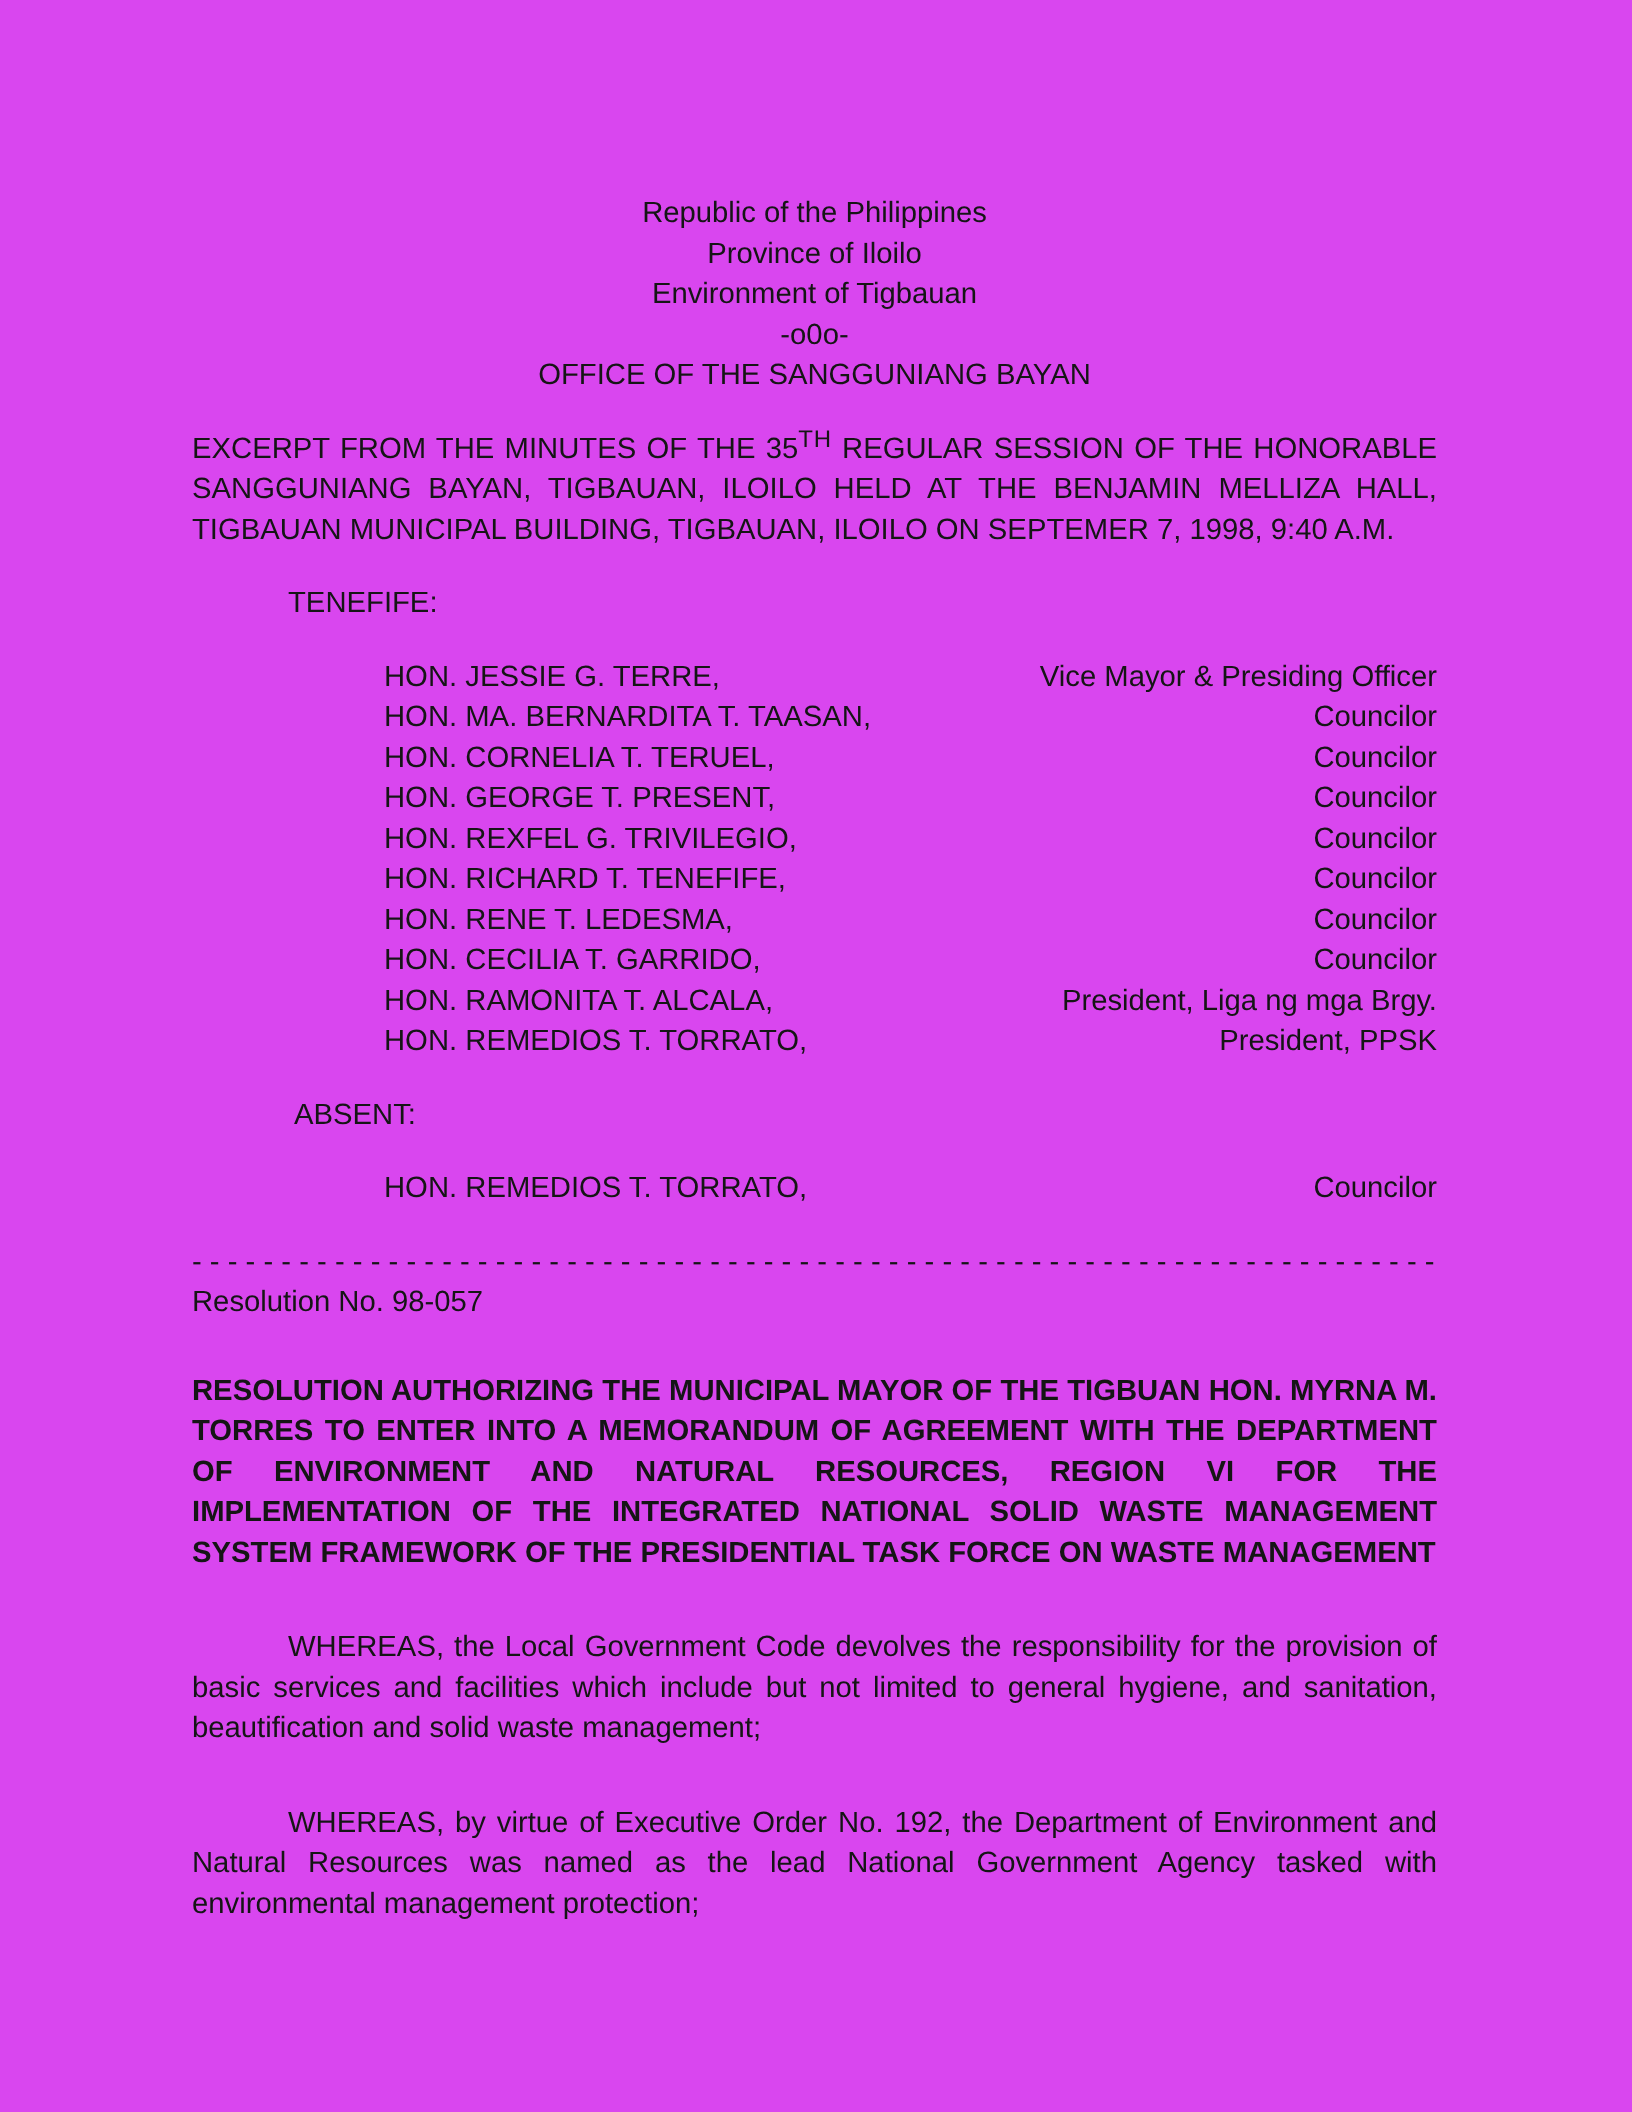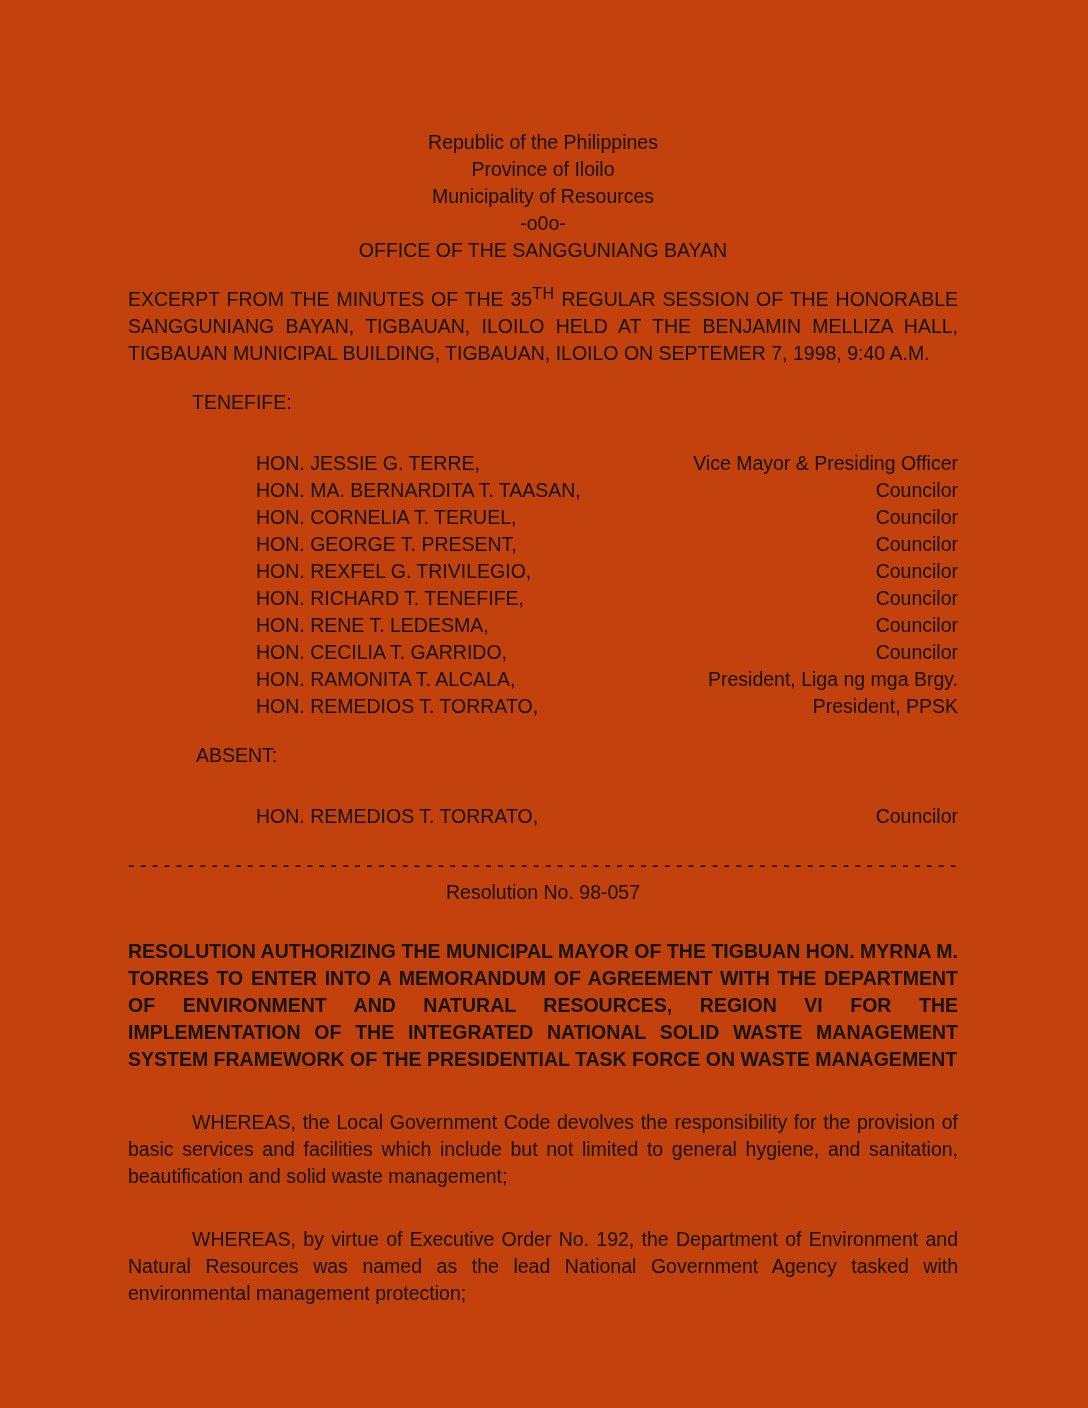--- a/index.html
+++ b/index.html
@@ -6,77 +6,77 @@
   html, body { margin: 0; padding: 0; background: #ffffff; }
   .page {
     position: relative;
     width: 1088px;
     height: 1408px;
     padding: 129px 130px 40px 128px;
     font-family: "Liberation Sans", sans-serif;
     font-size: 19.5px;
     line-height: 27px;
     color: #151515;
-    background: #c2410c;
+    background: #d946ef;
     overflow: hidden;
   }
   .doc-header { text-align: center; }
   .doc-header div { white-space: nowrap; }
   .excerpt {
     margin-top: 22px;
     text-align: justify;
   }
   .ordinal-sup {
     font-size: 16px;
     vertical-align: super;
     line-height: 0;
     letter-spacing: 0.5px;
     margin-top: 24px;
   }
   .section-label { padding-left: 64px; margin-top: 22px; }
   .section-label.absent { padding-left: 68px; }
-  .attendance { margin-top: 34px; }
+  .attendance { margin-top: 22px; }
   .att-row { display: flex; }
   .member-name {
     margin-left: 128px;
     flex: 0 0 372px;
     white-space: nowrap;
   }
   .member-position {
     flex: 0 0 330px;
     text-align: right;
     white-space: nowrap;
   }
   .divider-line {
     margin-top: 22px;
     width: 100%;
     white-space: nowrap;
     overflow: hidden;
   }
-  .resolution-number { text-align: center; }
+  .resolution-number { }
   .res-title {
     margin-top: 32px;
     text-align: justify;
     font-weight: bold;
   }
   .whereas {
     margin-top: 36px;
     text-align: justify;
     text-indent: 64px;
   }
 </style>
 </head>
 <body>
 
 <div class="page">
 
   <div class="doc-header">
     <div>Republic of the Philippines</div>
     <div>Province of Iloilo</div>
-    <div>Municipality of Resources</div>
+    <div>Environment of Tigbauan</div>
     <div>-o0o-</div>
     <div>OFFICE OF THE SANGGUNIANG BAYAN</div>
   </div>
 
   <p class="excerpt"><span>EXCERPT FROM THE MINUTES OF THE 35</span><sup class="ordinal-sup">TH</sup><span> REGULAR SESSION OF THE HONORABLE SANGGUNIANG BAYAN, TIGBAUAN, ILOILO  HELD AT THE BENJAMIN MELLIZA HALL, TIGBAUAN MUNICIPAL BUILDING, TIGBAUAN, ILOILO ON SEPTEMER 7, 1998, 9:40 A.M.</span></p>
 
   <div class="section-label">TENEFIFE:</div>
 
   <div class="attendance">
     <div class="att-row">

